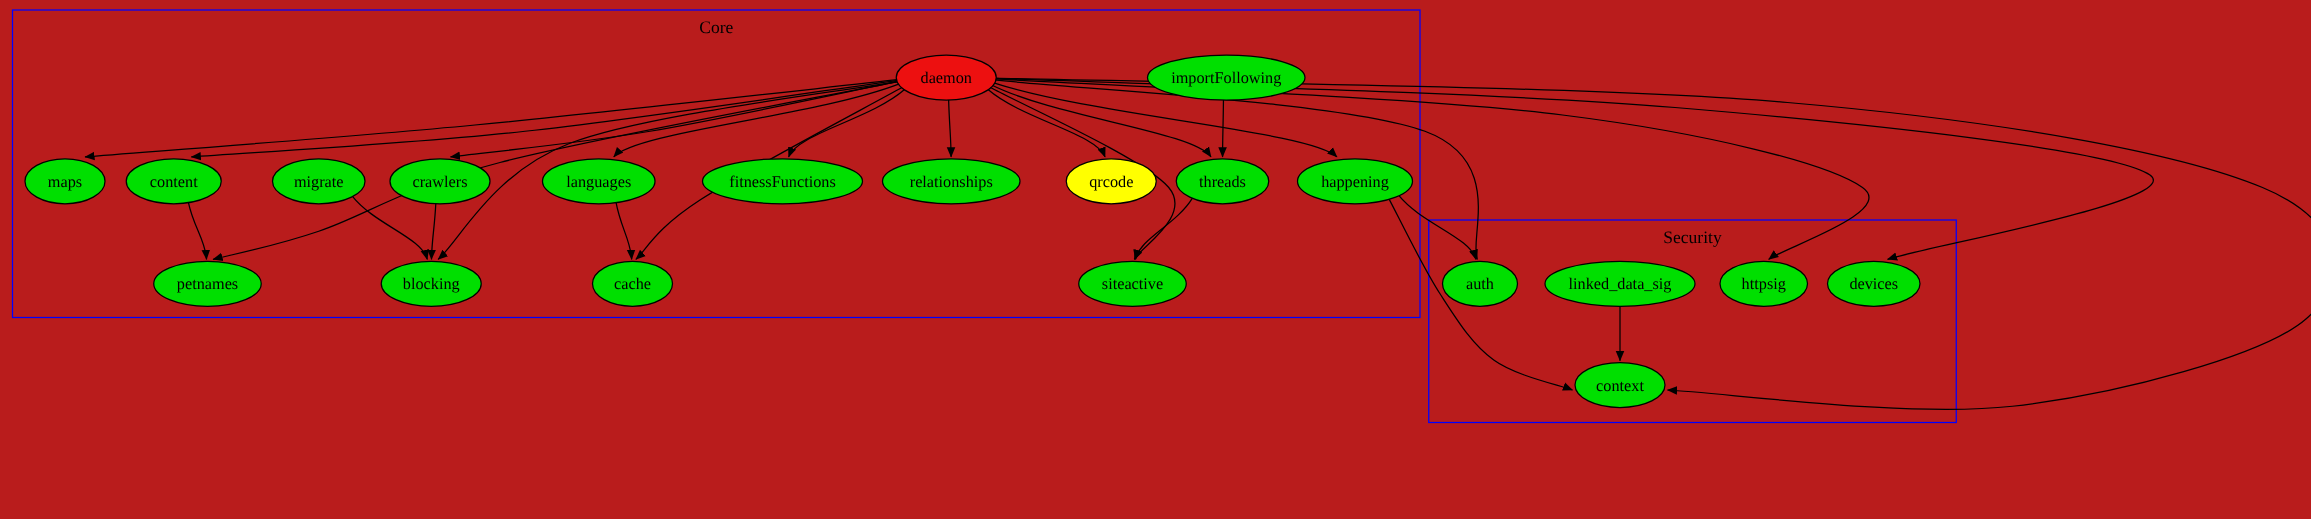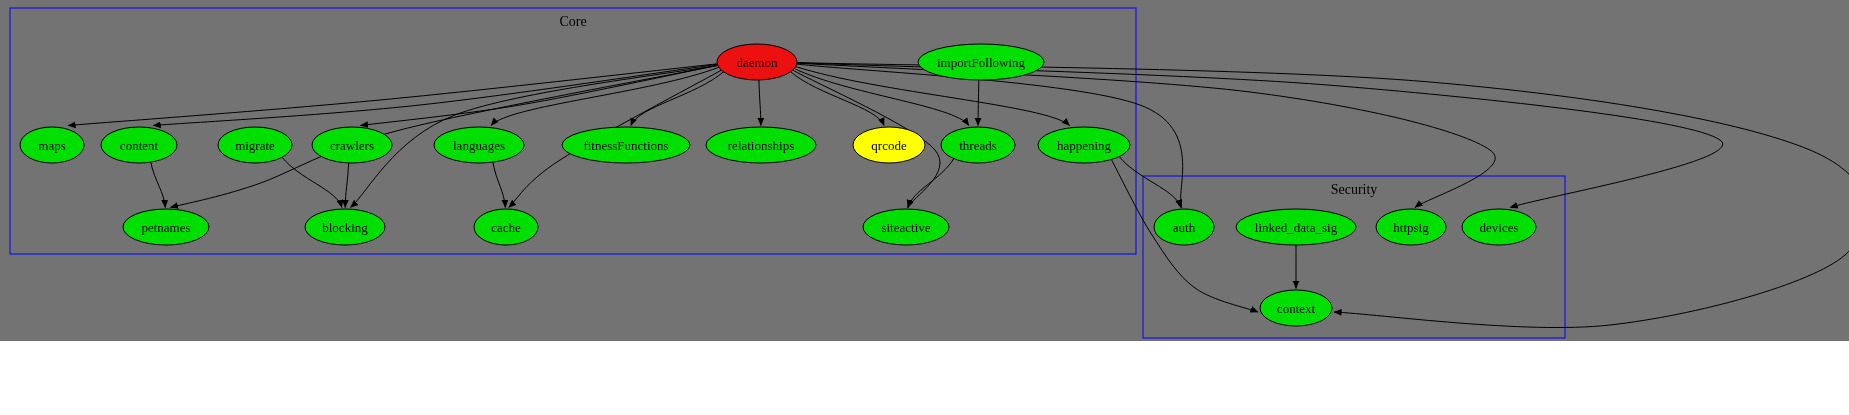--- a/index.html
+++ b/index.html
@@ -1,20 +1,20 @@
 <!DOCTYPE html>
 <html><head>
 <meta charset="utf-8">
 <style>
   html, body { margin: 0; padding: 0; background: #ffffff; }
   .canvas {
     position: relative;
     width: 1849px;
-    height: 341px;
-    background: #737373;
+    height: 415px;
+    background: #b91c1c;
     font-family: "Liberation Serif", serif;
     overflow: hidden;
   }
   svg { display: block; }
   .node-label   { font-size: 13px; fill: #000000; font-family: "Liberation Serif", serif; }
   .cluster-label{ font-size: 14px; fill: #000000; font-family: "Liberation Serif", serif; }
 </style>
 </head>
 <body>
 

